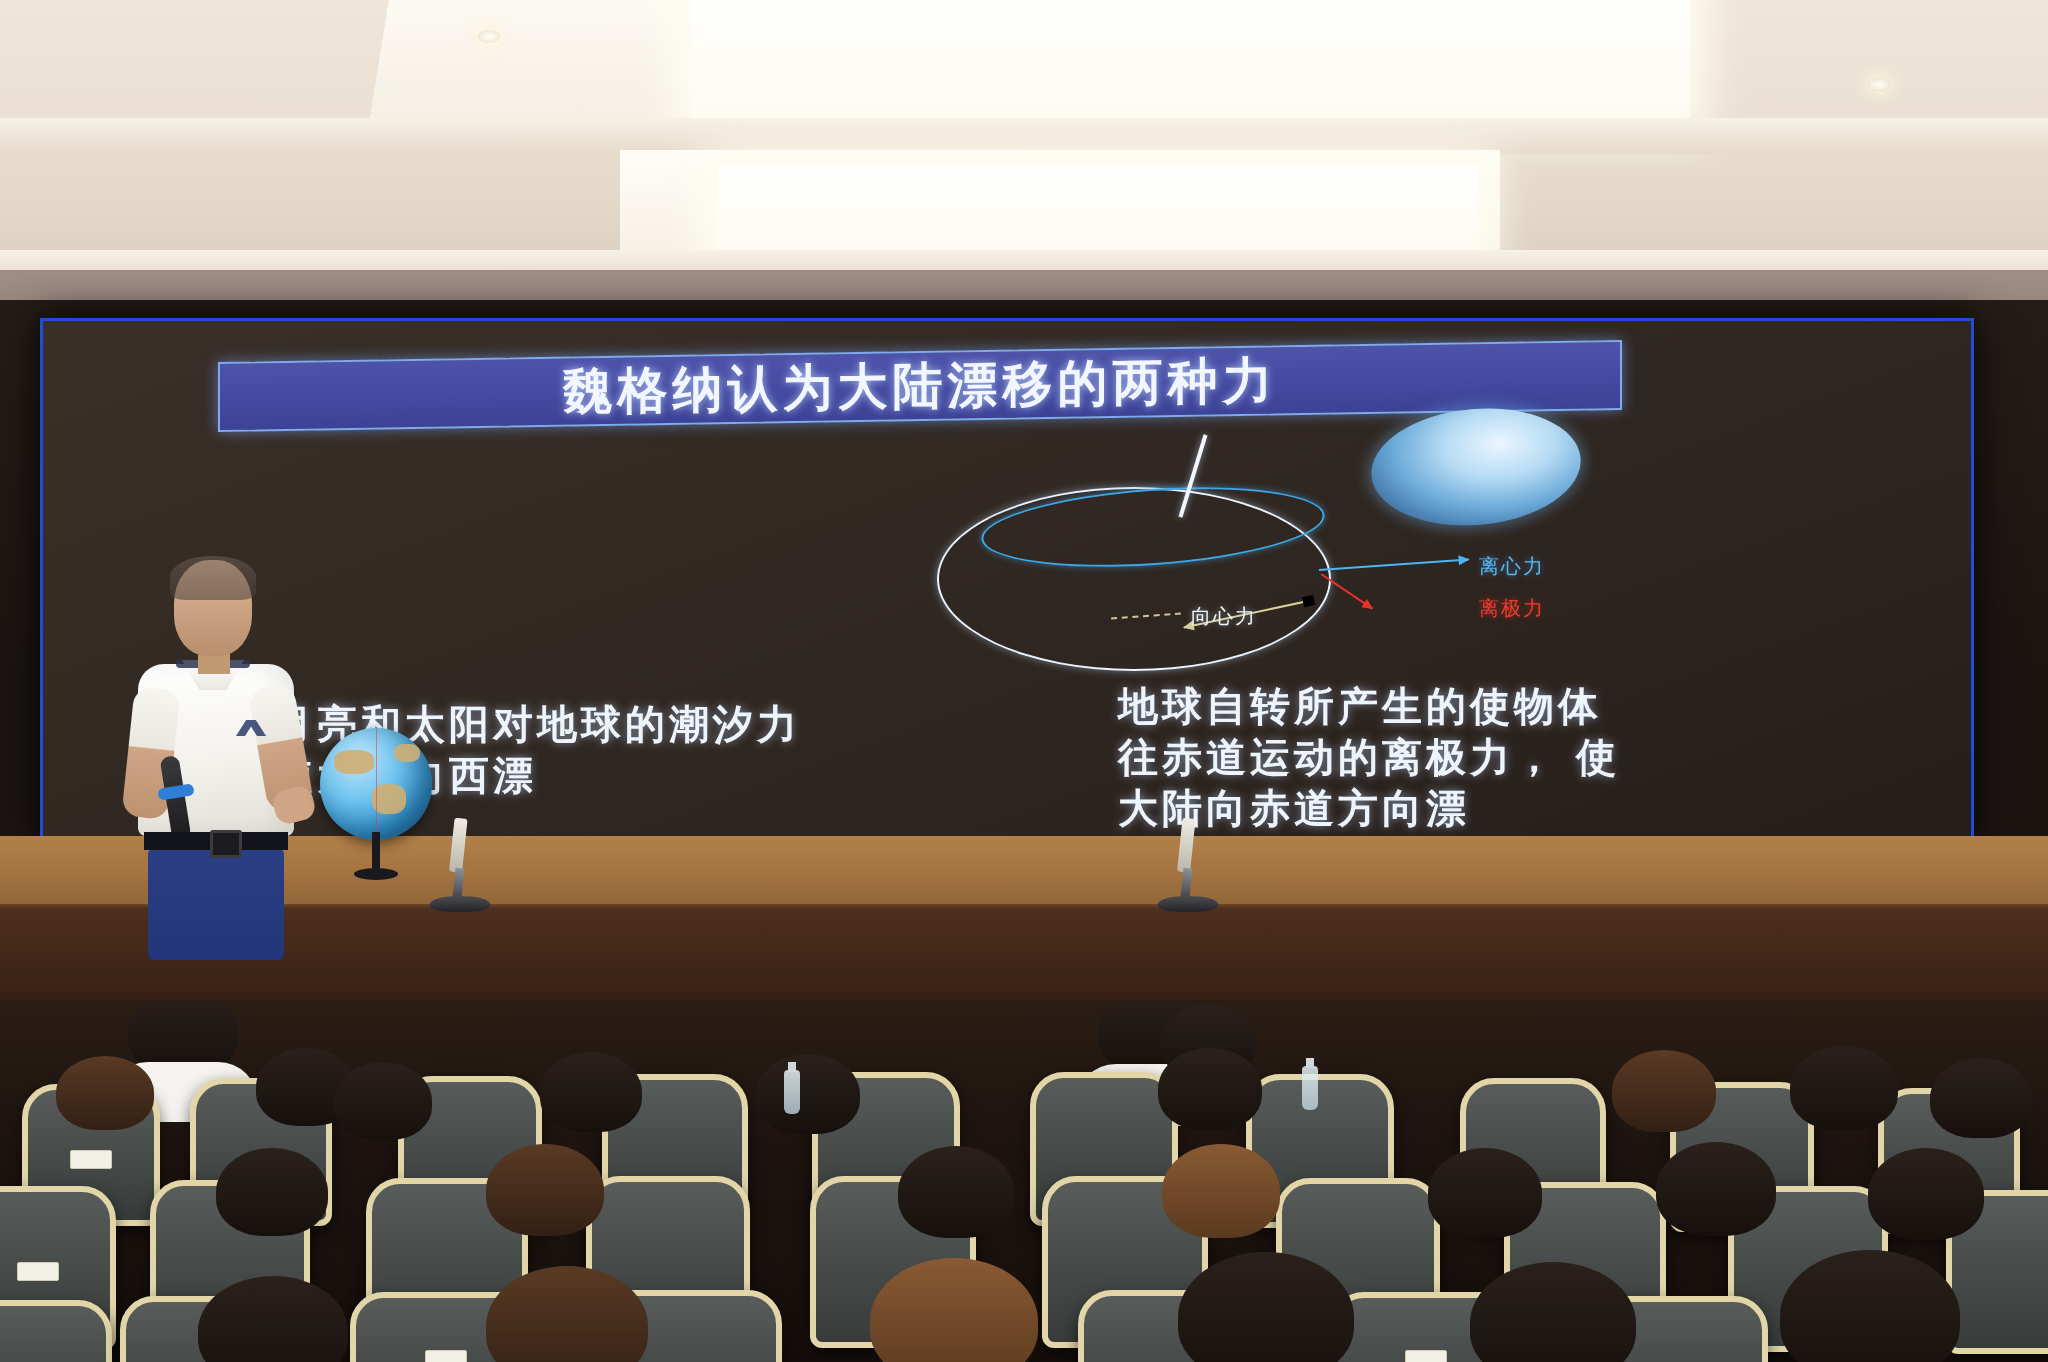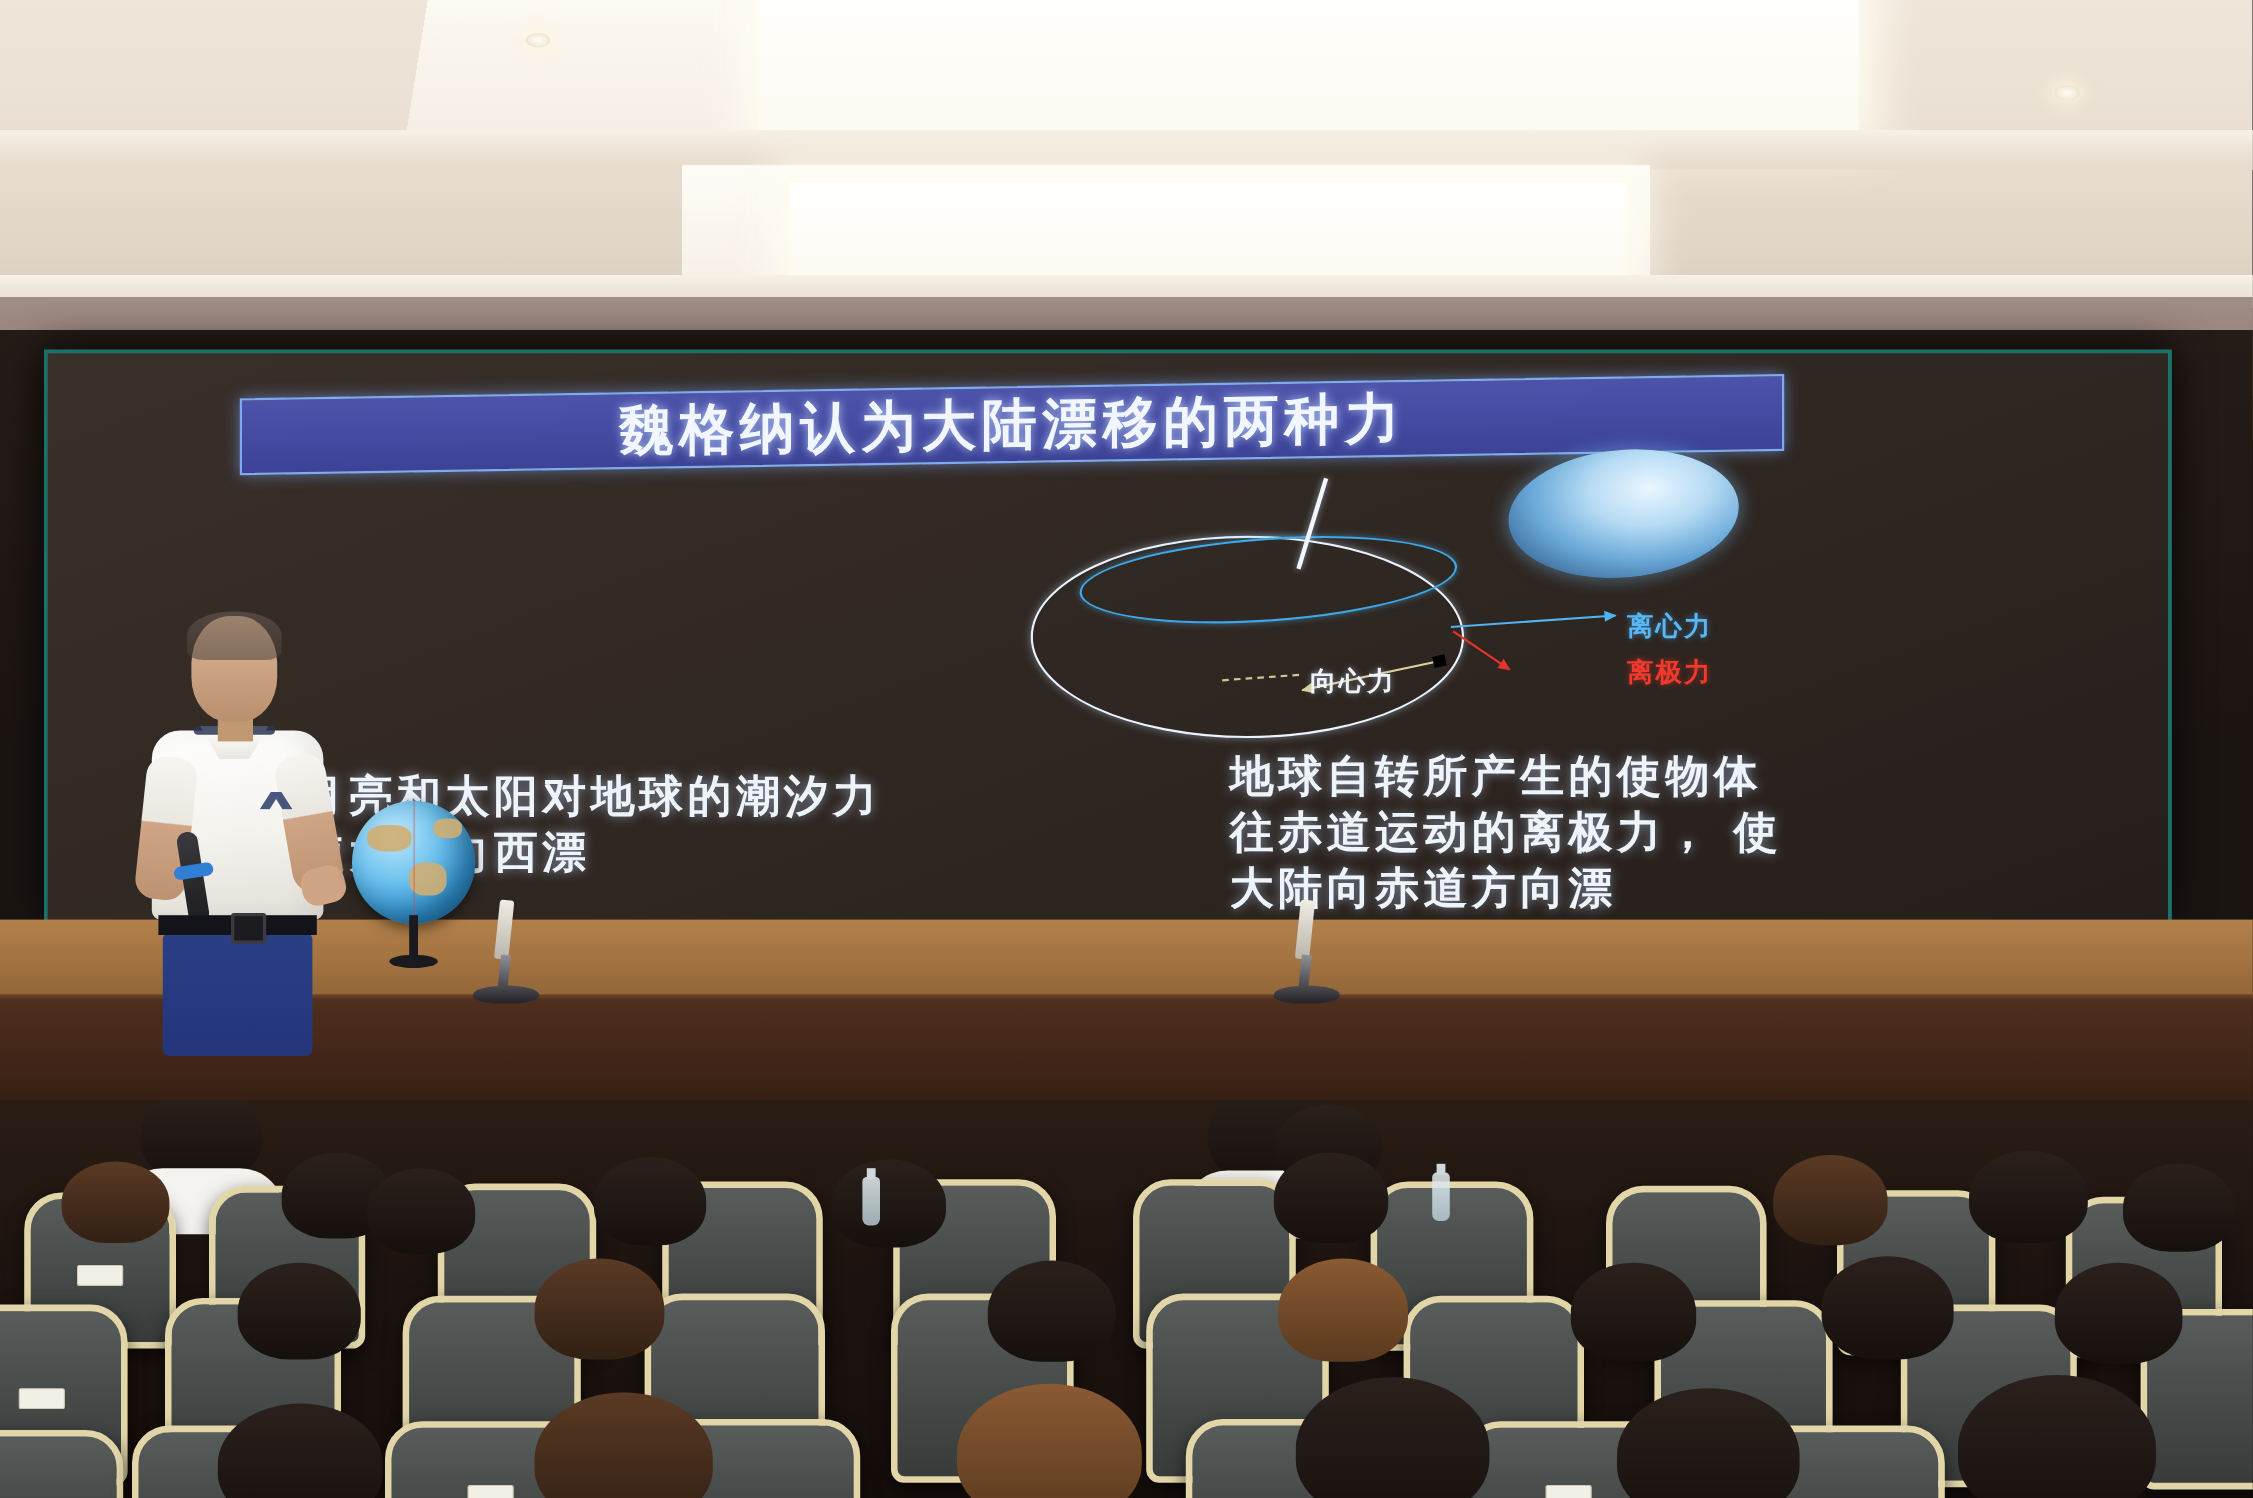--- a/index.html
+++ b/index.html
@@ -20,21 +20,21 @@
   
   .wall-upper{position:absolute;left:0;top:270px;width:2048px;height:90px;
     background:linear-gradient(180deg,#a08d86 0%,#8e7a74 100%);}
   .wall-wood{position:absolute;left:0;top:330px;width:2048px;height:70px;
     background:linear-gradient(180deg,#9c7440 0%,#8a6436 100%);}
   .wall-dark{position:absolute;left:0;top:300px;width:2048px;height:620px;
     background:linear-gradient(180deg,#241c17 0%,#1b1512 60%,#1b1512 100%);}
 
   
   .screen-frame{position:absolute;left:40px;top:318px;width:1928px;height:520px;
-    background:#a3a3a3;border:3px solid #0f766e;box-shadow:0 0 36px rgba(0,0,0,.9);}
+    background:#14532d;border:3px solid #1d4ed8;box-shadow:0 0 36px rgba(0,0,0,.9);}
   .screen{position:absolute;left:0;top:0;right:0;bottom:0;
     background:linear-gradient(160deg,#3a302a 0%,#332a24 35%,#2b231e 75%,#241d19 100%);overflow:hidden;}
 
   .slide-title{position:absolute;left:175px;top:30px;width:1400px;height:66px;
     background:linear-gradient(180deg,#4e53aa 0%,#454ba2 50%,#3c4296 100%);
     border:2px solid #7fa9f0;box-shadow:0 0 14px rgba(120,170,255,.55);
     transform:skewY(-0.9deg);display:flex;align-items:center;justify-content:center;}
   .slide-title span{color:#f2f6ff;font-size:50px;letter-spacing:5px;font-weight:700;
     text-shadow:0 0 9px rgba(190,215,255,.85);}
 
@@ -77,21 +77,21 @@
   .vec{position:absolute;height:2px;transform-origin:left center;}
   .vec:after{content:"";position:absolute;right:-1px;top:-4px;border-style:solid;border-width:5px 0 5px 11px;}
   .vec-centri{background:#4fb4f2;width:150px;}
   .vec-centri:after{border-color:transparent transparent transparent #4fb4f2;}
   .vec-pole{background:#e8332a;width:62px;}
   .vec-pole:after{border-color:transparent transparent transparent #e8332a;}
   .vec-centrip{background:#d8cf9a;width:132px;transform-origin:right center;}
   .vec-centrip:before{content:"";position:absolute;left:-1px;top:-4px;border-style:solid;
     border-width:5px 11px 5px 0;border-color:transparent #d8cf9a transparent transparent;}
   .vec-dash{position:absolute;height:0;border-top:2px dashed #cfc694;width:70px;}
-  .lbl{position:absolute;font-size:24px;font-weight:700;letter-spacing:2px;white-space:nowrap;}
+  .lbl{position:absolute;font-size:20px;font-weight:400;letter-spacing:2px;white-space:nowrap;}
   .lbl-centri{color:#58b8f5;text-shadow:0 0 6px rgba(70,170,240,.6);}
   .lbl-pole{color:#f03a2e;text-shadow:0 0 6px rgba(240,60,45,.55);}
   .lbl-centrip{color:#f0f4fa;text-shadow:0 0 6px rgba(200,220,250,.6);}
 
   .caption{position:absolute;color:#eef4fb;font-size:40px;line-height:1.28;letter-spacing:4px;
     font-weight:600;text-shadow:0 0 10px rgba(190,215,255,.6);white-space:pre-line;}
   .cap-a{left:230px;top:378px;}
   .cap-b{left:1075px;top:360px;}
 
   

